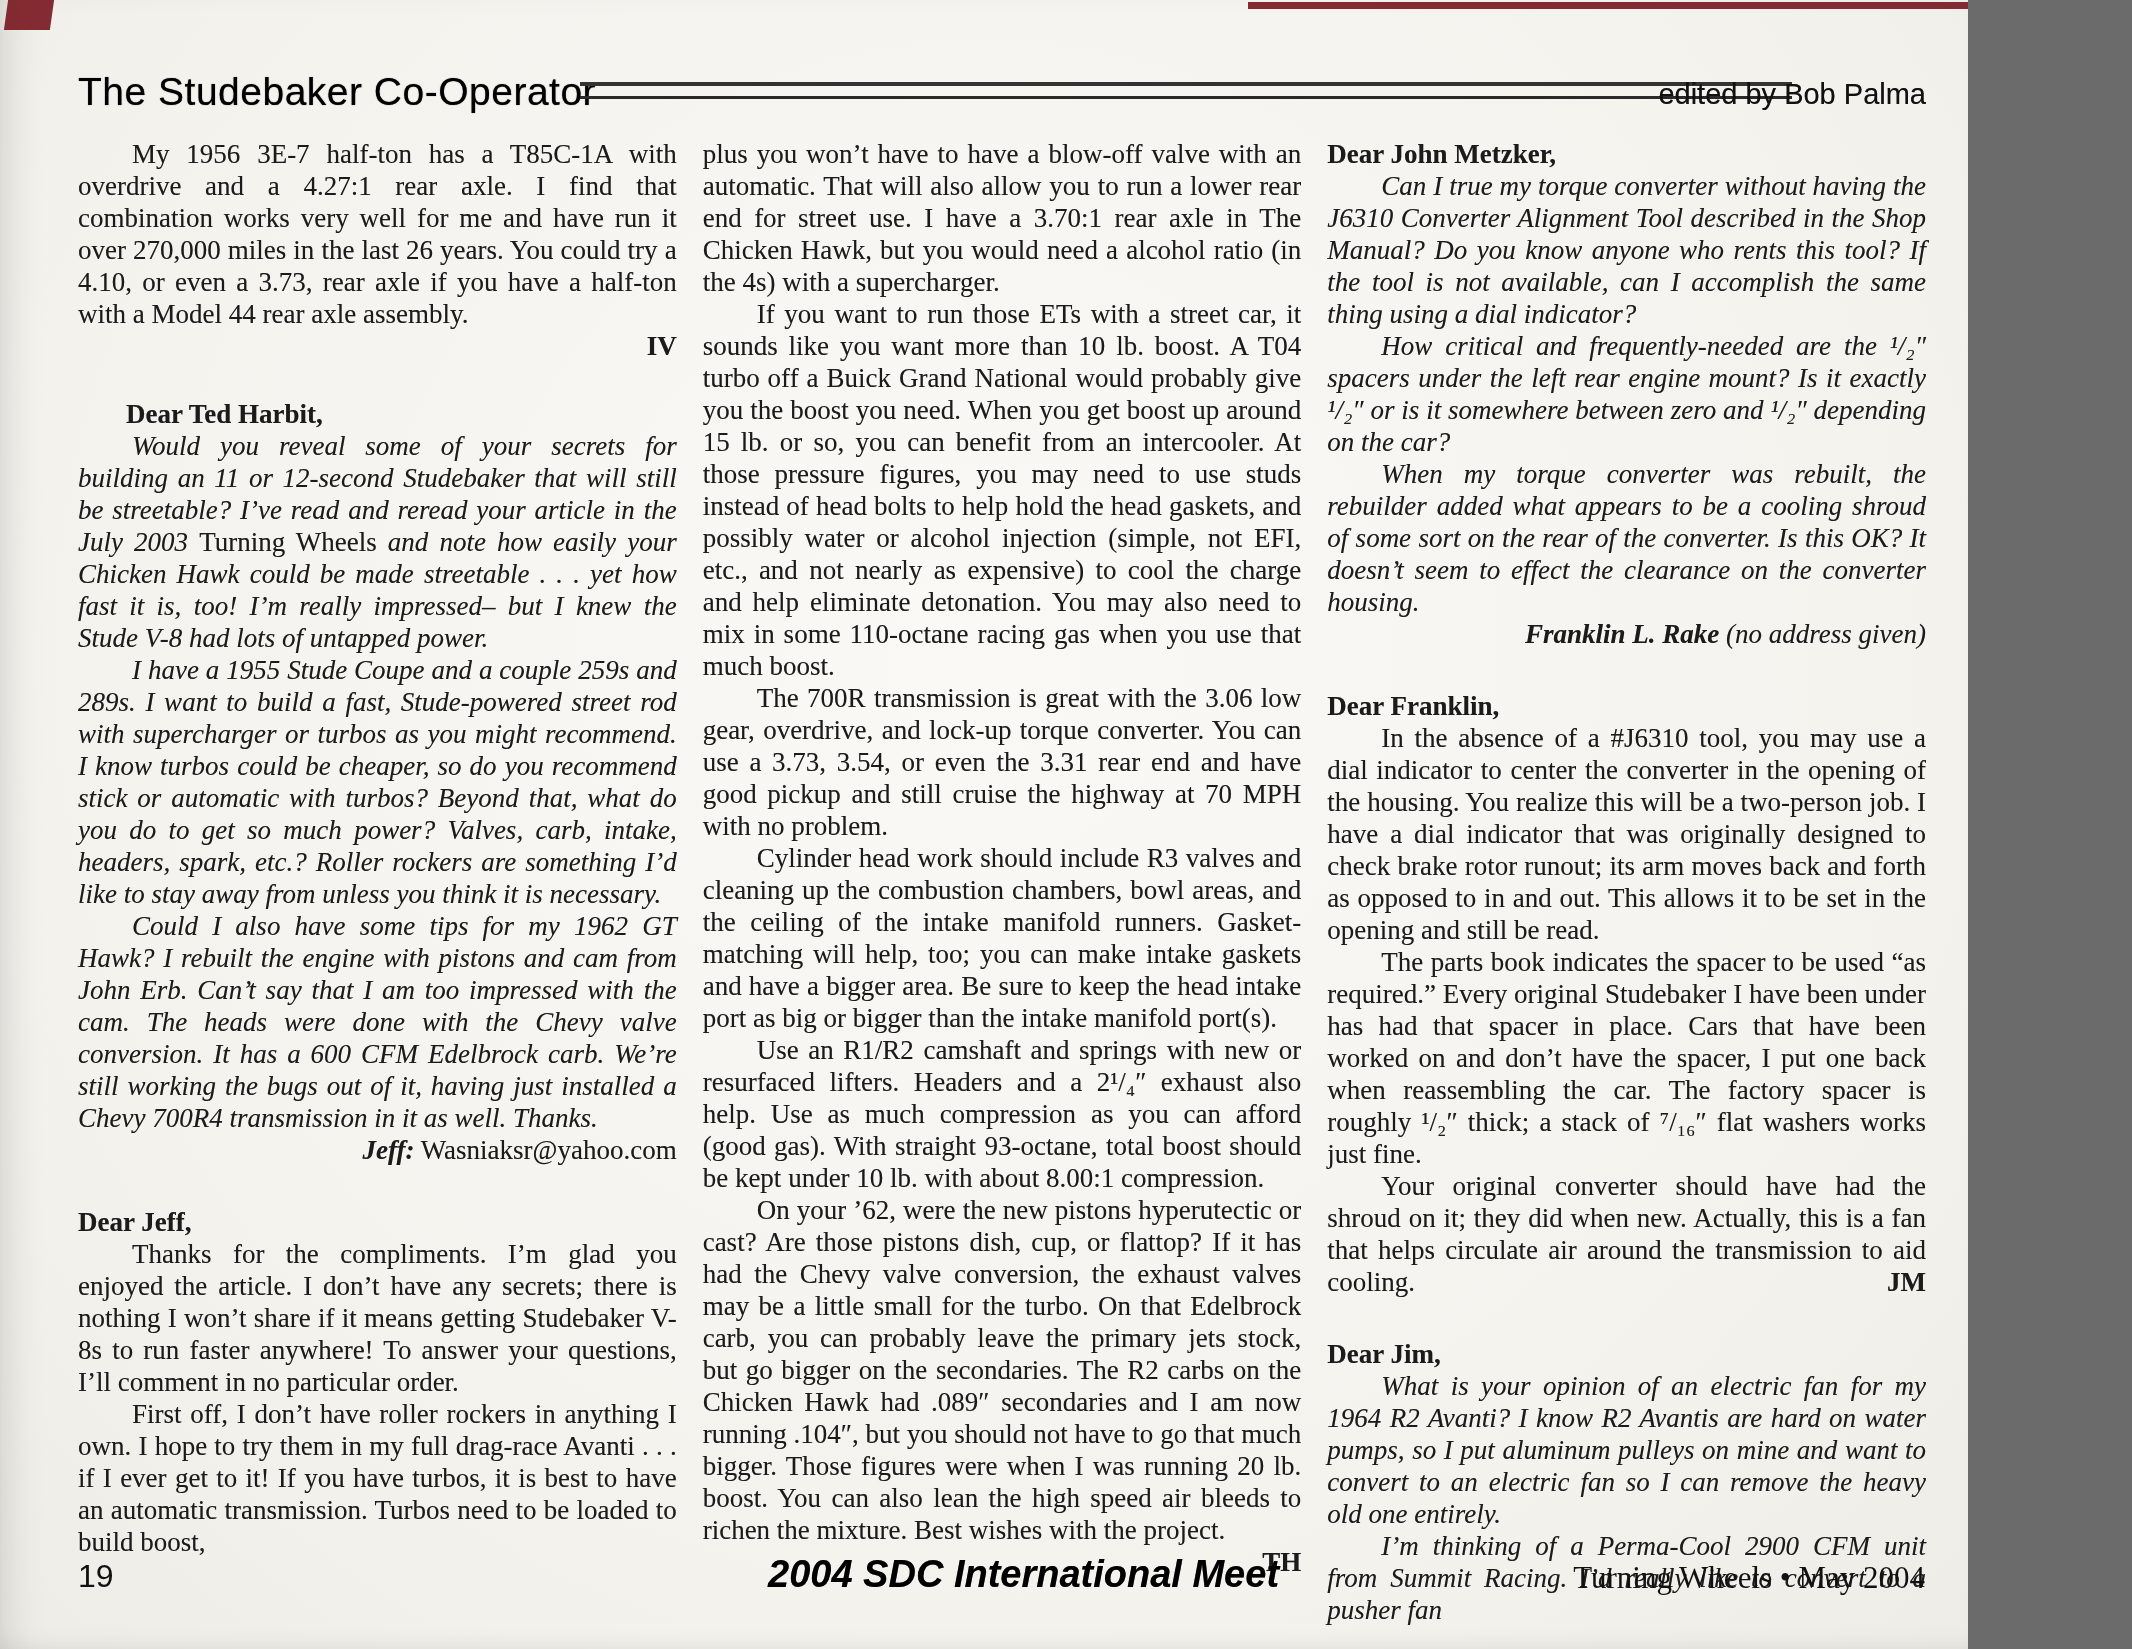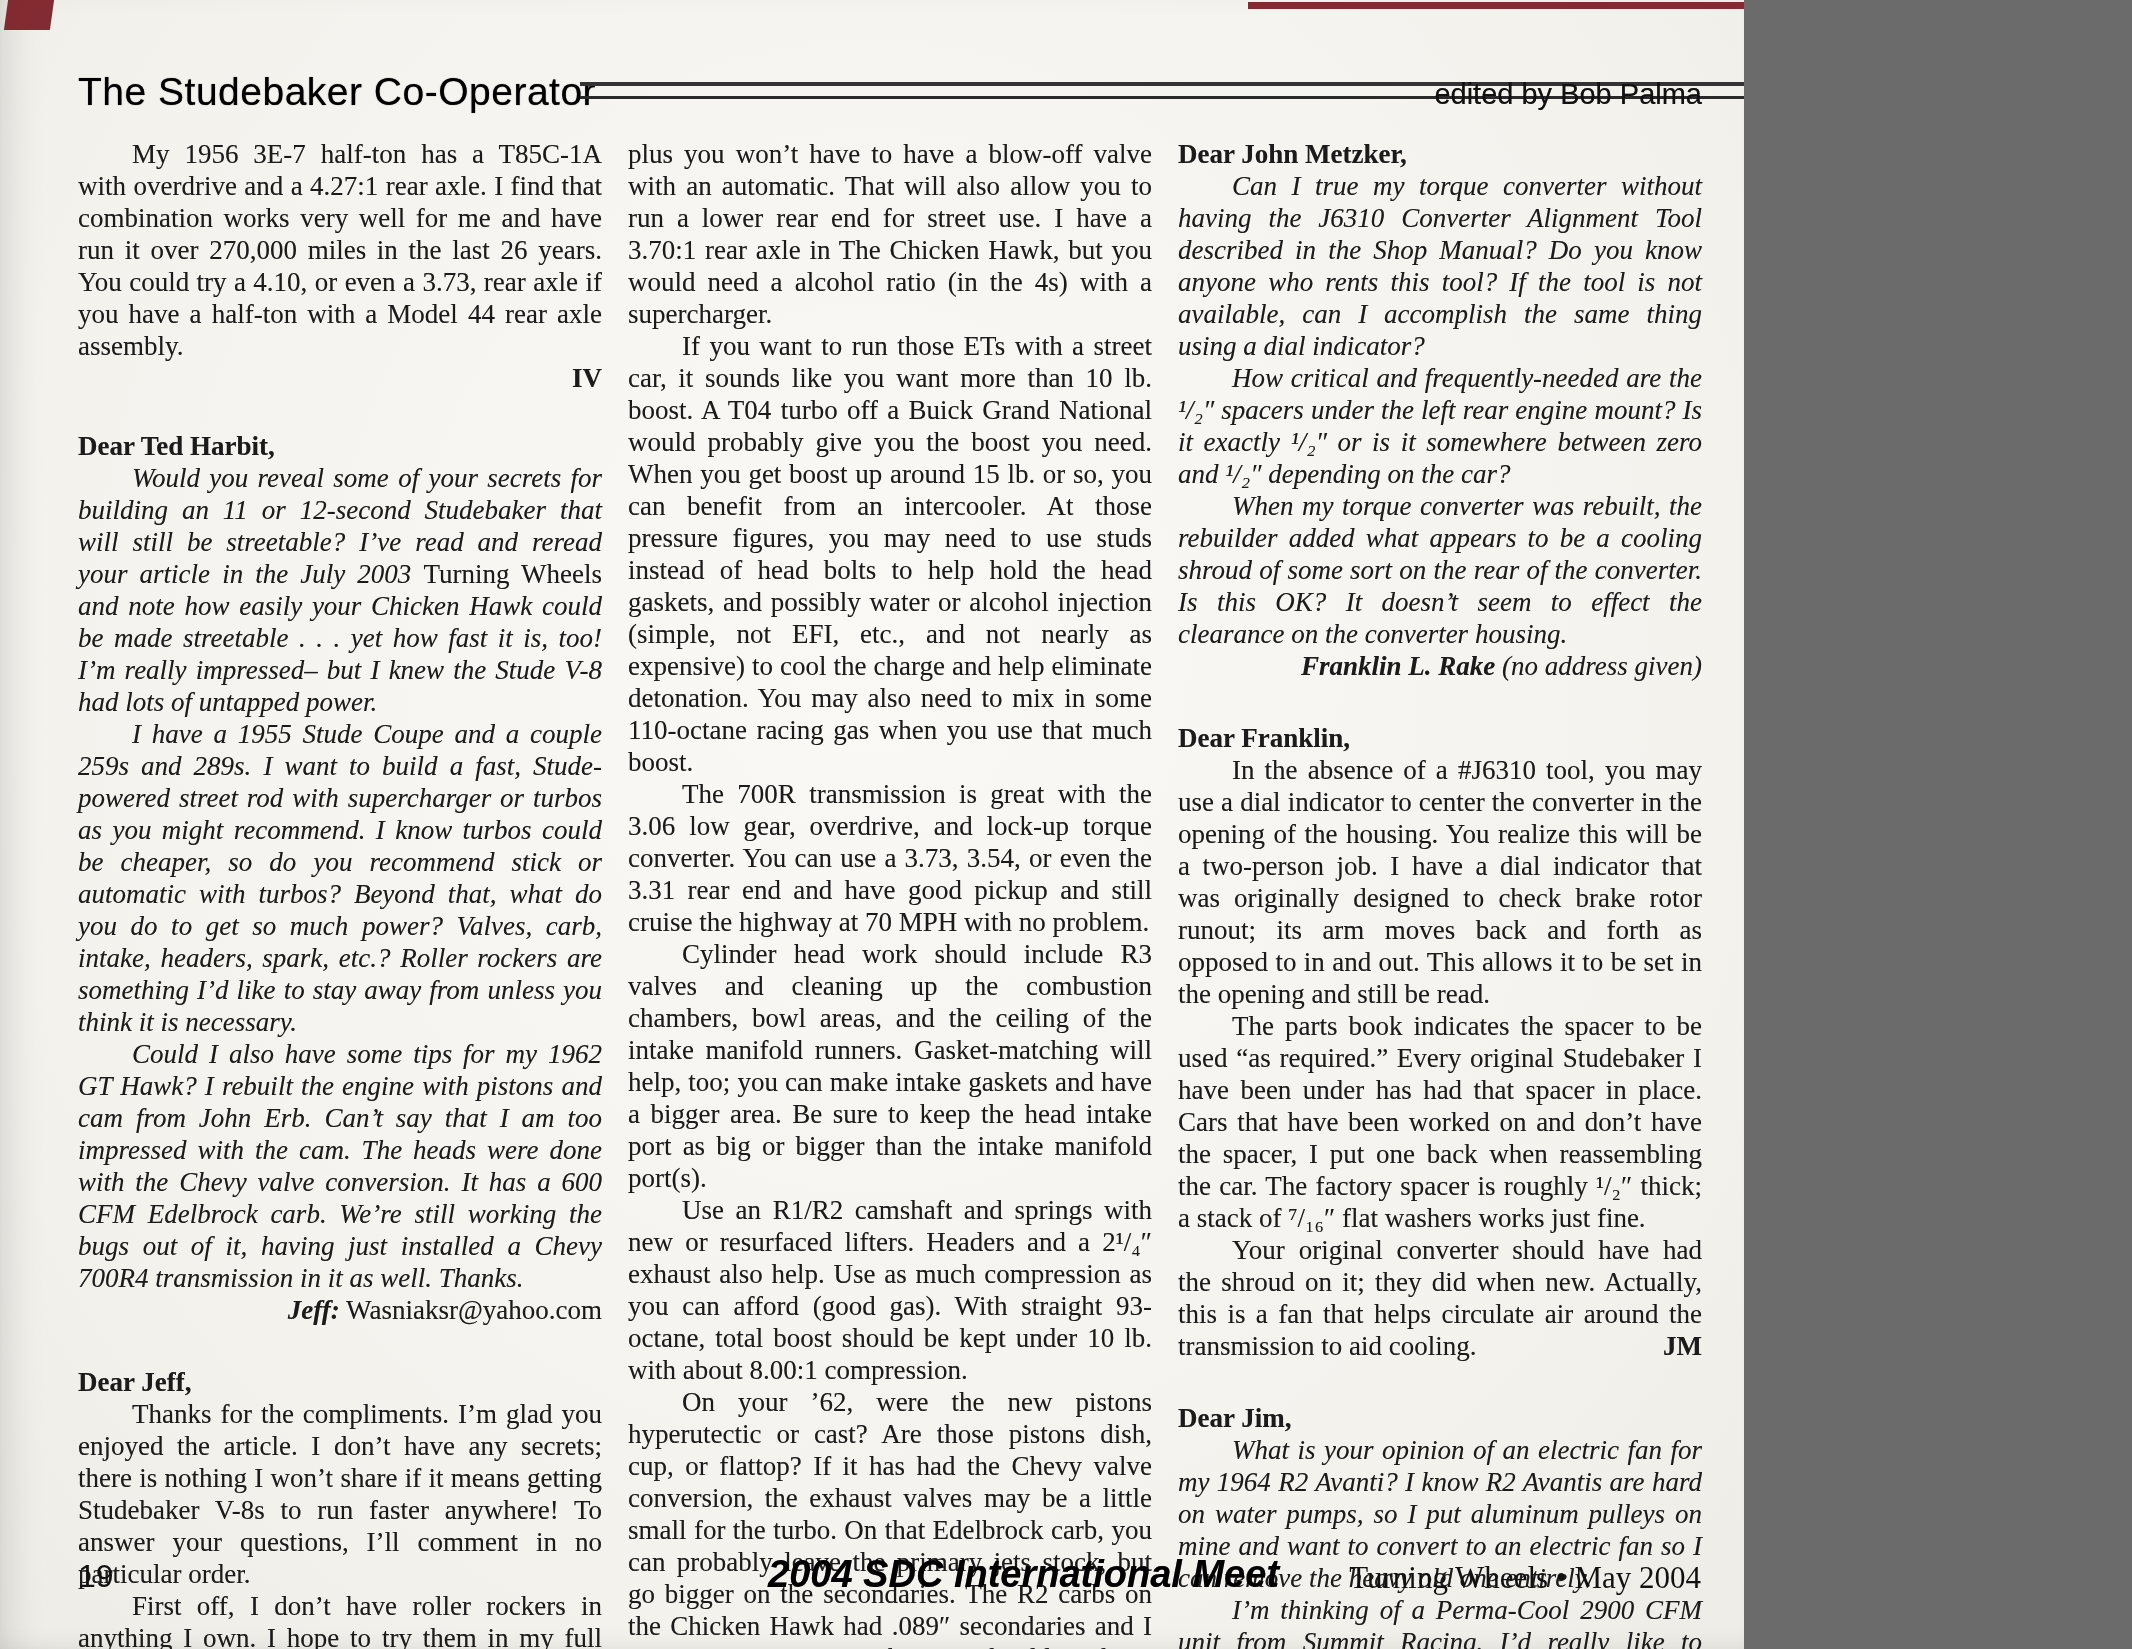--- a/index.html
+++ b/index.html
@@ -1,17 +1,17 @@
 <!DOCTYPE html>
 <html><head>
 <meta charset="utf-8">
 <style>
   html,body { margin:0; padding:0; background:#6b6b6b; }
   .page {
-    position:relative; width:1744px; height:1649px;
+    position:relative; width:1968px; height:1649px;
     background:#f6f4f0;
     background-image: radial-gradient(ellipse at 50% 40%, #faf9f6 0%, #f4f2ed 70%, #eeece6 100%);
     overflow:hidden;
     font-family:"Liberation Serif", serif;
     color:#1b1b1b;
     box-shadow: inset 28px 0 45px -30px rgba(0,0,0,0.18), inset 0 -18px 30px -24px rgba(0,0,0,0.10);
   }
   
   .ink { position:absolute; background:#7a1a22; opacity:0.92; }
   .ink.tl { left:6px; top:0; width:46px; height:30px; transform:skewX(-8deg); }
@@ -38,21 +38,21 @@
     display:grid; grid-template-columns:repeat(3, 1fr); column-gap:26px;
   }
   .col { font-size:27px; line-height:32px; text-align:justify; }
   .col p { margin:0; text-indent:54px; text-shadow:0 0 0.6px rgba(20,20,20,0.35); }
   .col p.noindent { text-indent:0; }
   .col p.italic { font-style:italic; }
   .col p.head-bi { font-weight:700; text-indent:0; }
   .col p.head-b { font-weight:700; text-indent:0; }
   .col p.right { text-align:right; text-indent:0; }
   .col p.bold { font-weight:700; }
-  .col p.gap-lg { margin-top:36px; }
+  .col p.gap-lg { margin-top:36px;margin-left:48px; }
   .col p.gap { margin-top:40px; }
   .run-bi { font-weight:700; font-style:italic; }
   .run-i { font-style:italic; }
   .run-r { font-style:normal; font-weight:400; }
   .sig { float:right; font-weight:700; font-style:normal; }
 
   .ft-pageno {
     position:absolute; left:78px; top:1558px;
     font-family:"Liberation Sans", sans-serif; font-size:32px; color:#111;
   }

